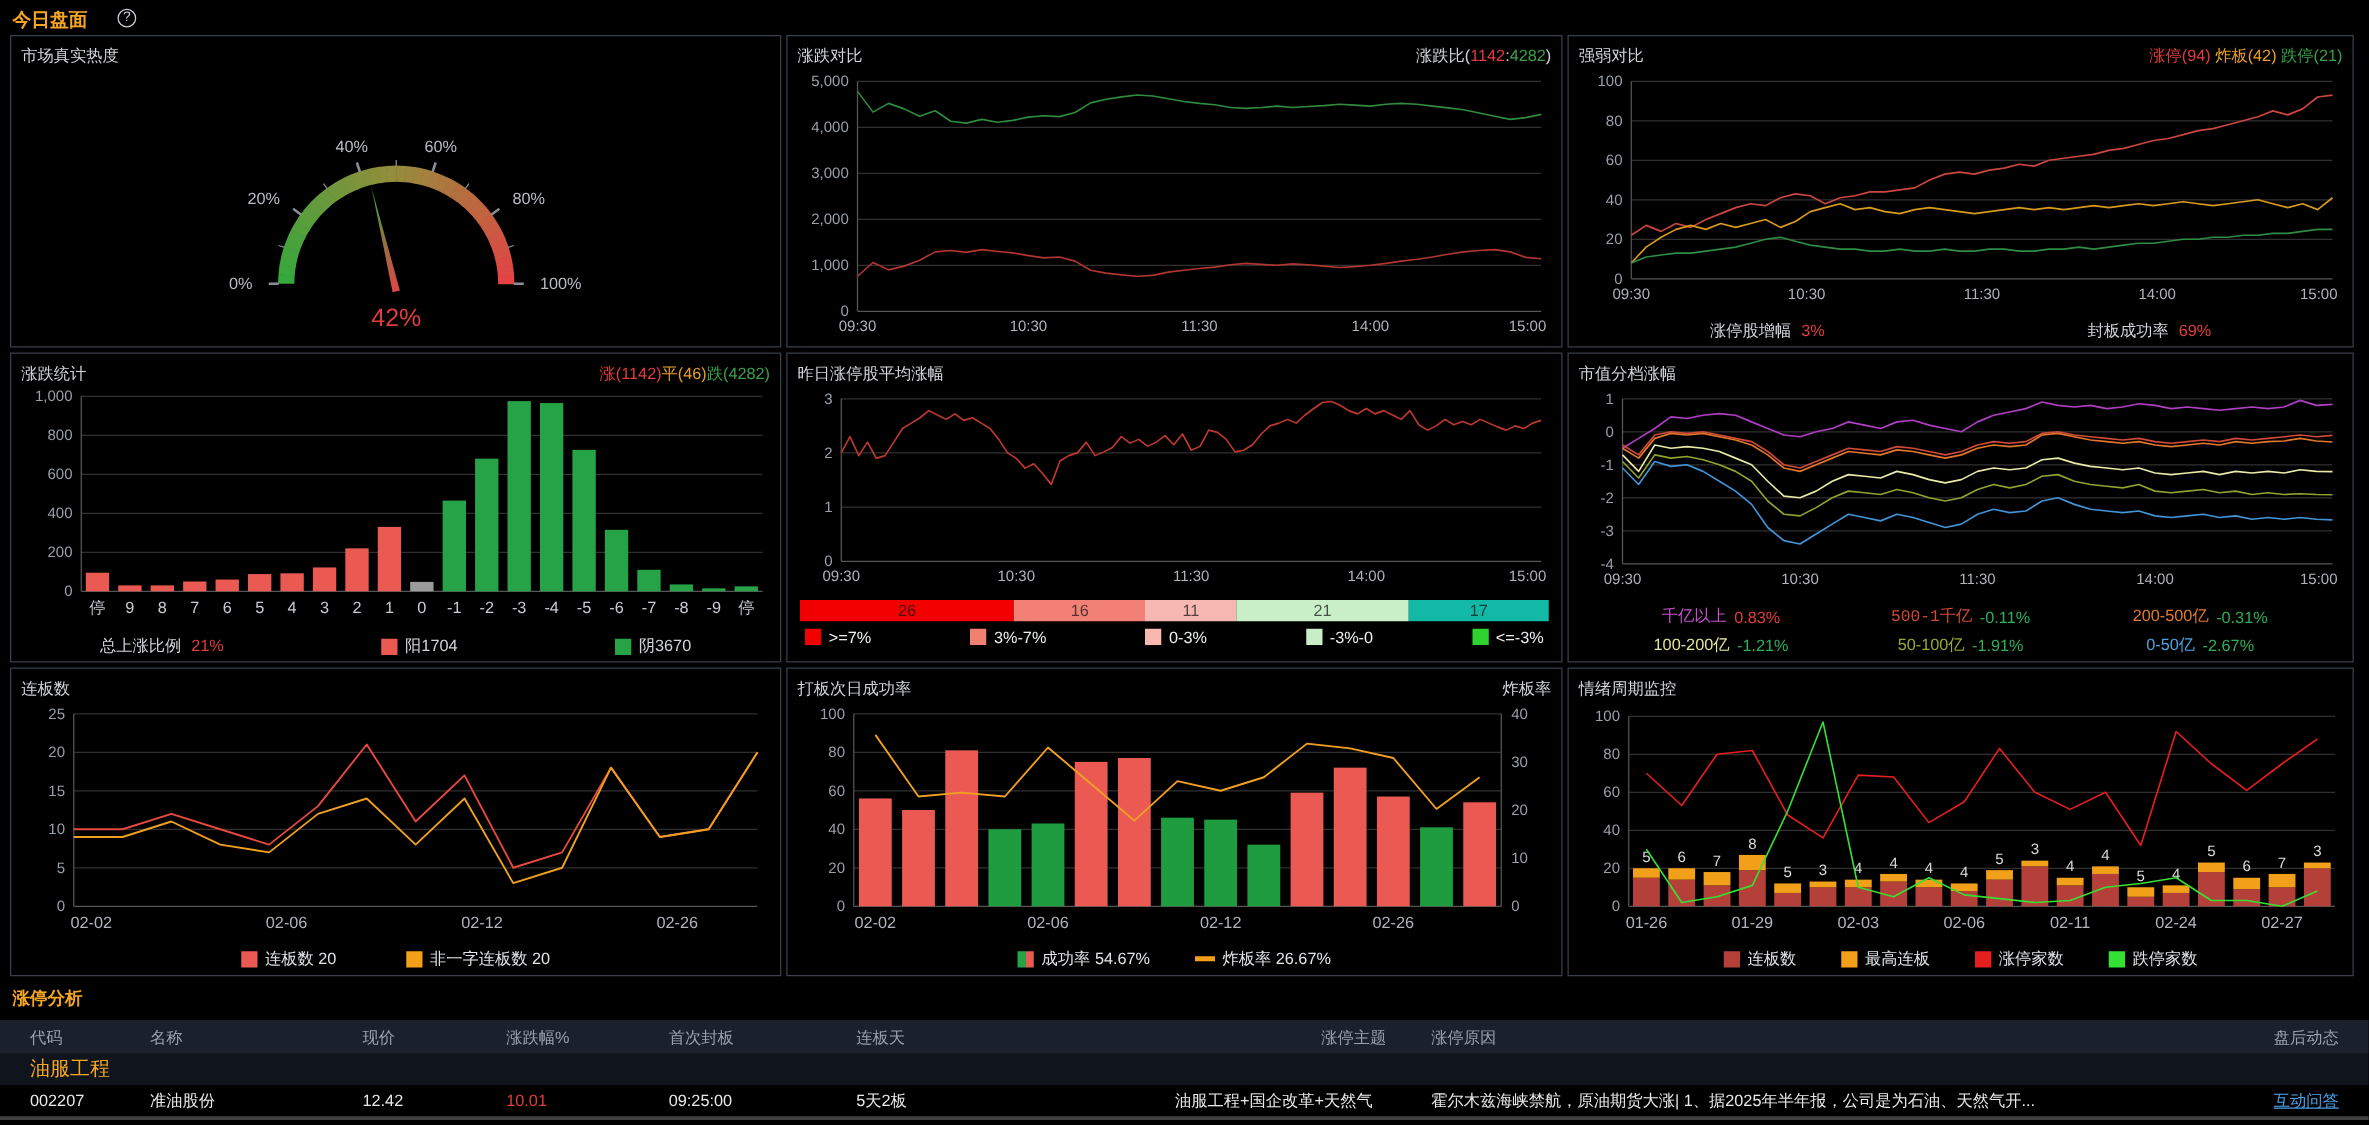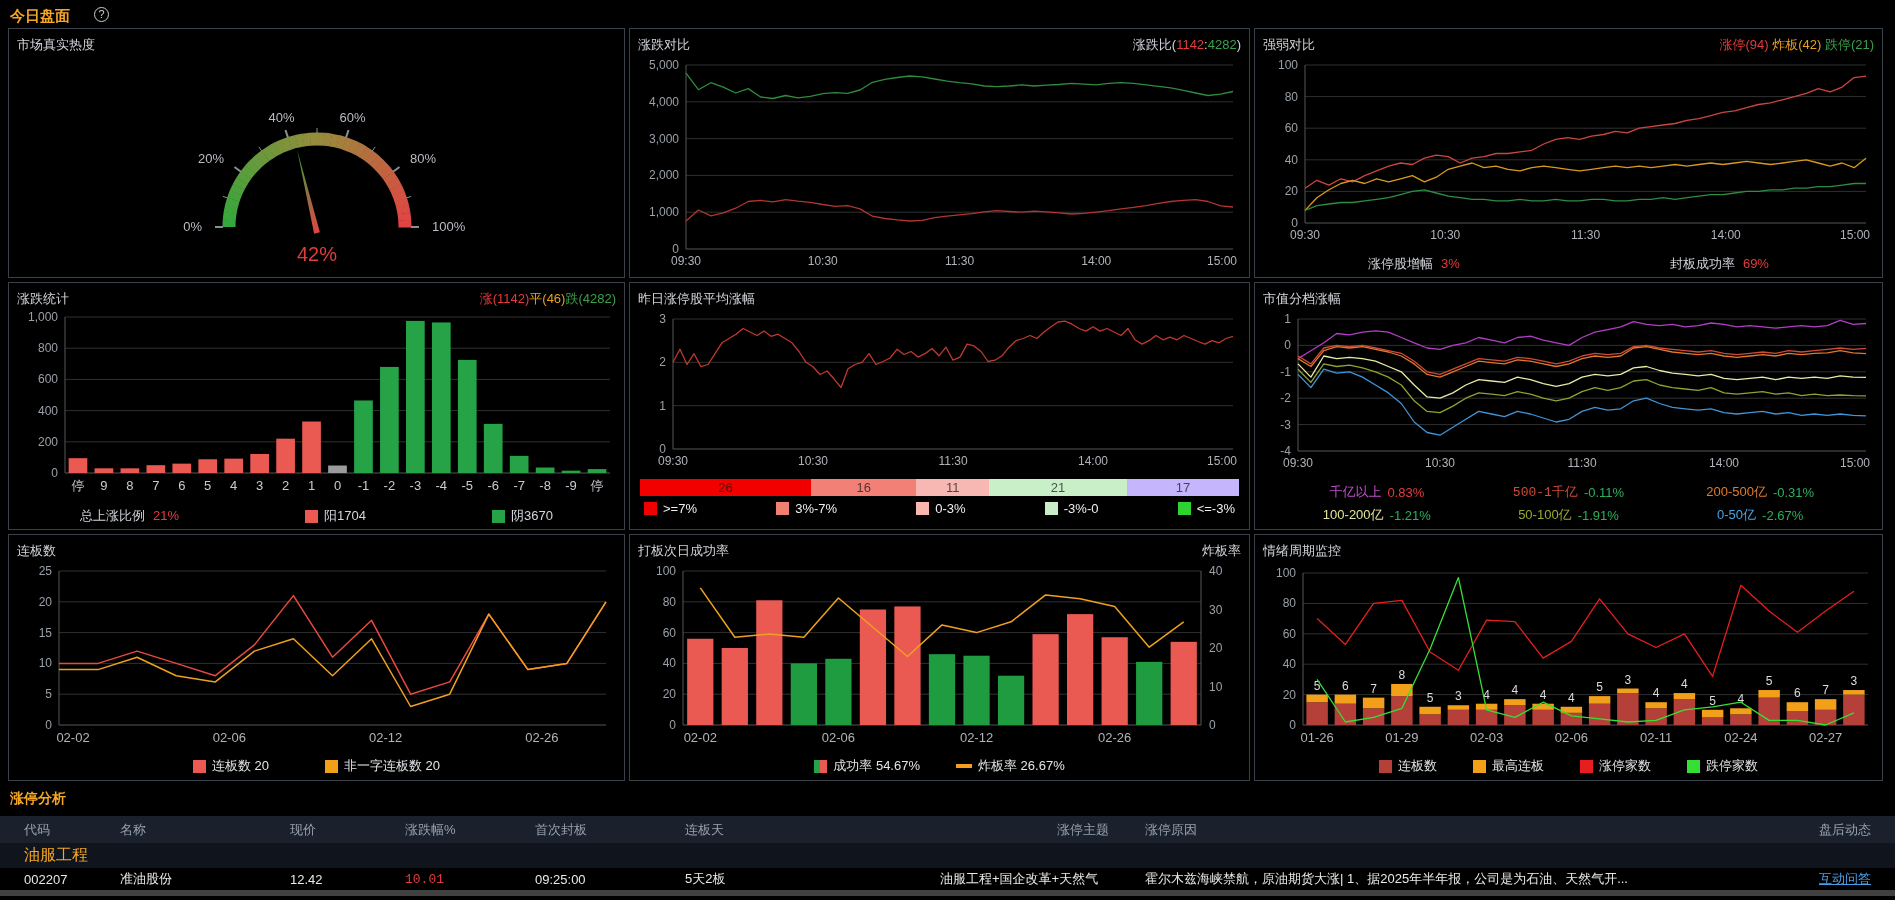--- a/index.html
+++ b/index.html
@@ -26,21 +26,21 @@
 #gain-strip{display:flex;height:17px;margin:2px 2px 0 2px}
 #gain-strip .seg{display:flex;align-items:center;justify-content:center;font-size:13px;color:rgba(20,20,20,.72)}
 #gain-legend{display:flex;justify-content:space-between;padding:0 6px;align-items:center;height:24px;font-size:13px;color:#eceef0}
 #cap-legend{display:grid;grid-template-columns:1fr 1fr 1fr;row-gap:5px;padding:4px 18px 0 18px;font-size:13px;text-align:center}
 #cap-legend .lg-item{justify-content:center}
 .tbl-section{margin-top:9px}
 .tbl-title{color:#f5a623;font-size:14px;font-weight:bold;margin:0 0 8px 10px}
 .t-row{display:grid;grid-template-columns:120px 170px 115px 130px 150px 165px 265px 640px 1fr;align-items:center;font-size:13px}
 .t-head{background:#1b212c;color:#97a1af;height:27px}
 .t-group{background:#10151d;color:#f5a623;height:25px;font-weight:normal;padding-left:24px;display:flex;align-items:center}
-.t-data{color:#e8e8e8;height:28px;border-bottom:6px solid #404040}
+.t-data{color:#e8e8e8;height:28px;border-bottom:3px solid #404040}
 .cl{text-align:left}.cc{}.cr{text-align:right}
 .t-row .first{padding-left:24px}
 .theme-pad{padding-left:90px}
 .head-theme{text-align:right;padding-right:6px}
 .reason-pad{padding-left:30px;white-space:nowrap;overflow:hidden}
 .link{color:#4aa0e8;text-decoration:underline;cursor:pointer}
 .pr24{padding-right:24px}
 svg text{font-family:"Liberation Sans",sans-serif}
 </style>
 </head>
@@ -291,21 +291,21 @@
         <text x="315" y="156" fill="#b0b4ba" font-size="12" text-anchor="middle">11:30</text>
         <text x="455" y="156" fill="#b0b4ba" font-size="12" text-anchor="middle">14:00</text>
         <text x="599" y="156" fill="#b0b4ba" font-size="12" text-anchor="end">15:00</text>
         <polyline points="35.0,53.3 42.0,40.3 49.0,55.5 56.0,44.7 63.0,57.7 70.0,55.5 77.0,44.7 84.0,33.8 91.0,29.5 98.0,25.2 105.0,19.5 112.0,23.0 119.0,26.5 126.0,22.1 133.0,27.3 140.0,25.2 147.0,29.5 154.0,33.8 161.0,42.5 168.0,53.3 175.0,57.7 182.0,65.5 189.0,62.0 196.0,69.8 203.0,78.5 210.0,59.8 217.0,55.5 224.0,53.3 231.0,44.7 238.0,55.5 245.0,52.5 252.0,49.0 259.0,40.3 266.0,45.5 273.0,42.5 280.0,48.1 287.0,44.7 294.0,39.5 301.0,46.8 308.0,38.2 315.0,51.2 322.0,48.1 329.0,35.1 336.0,36.9 343.0,42.5 350.0,52.5 357.0,51.2 364.0,46.8 371.0,38.2 378.0,31.7 385.0,29.5 392.0,26.5 399.0,29.5 406.0,23.0 413.0,17.8 420.0,13.0 427.0,12.2 434.0,15.2 441.0,19.5 448.0,22.1 455.0,17.8 462.0,22.1 469.0,19.5 476.0,23.0 483.0,26.5 490.0,19.5 497.0,30.8 504.0,35.1 511.0,31.7 518.0,26.5 525.0,30.8 532.0,28.2 539.0,30.8 546.0,26.5 553.0,29.5 560.0,32.5 567.0,35.1 574.0,31.7 581.0,33.8 588.0,29.5 595.0,27.3" fill="none" stroke="#c0392f" stroke-width="1.3" stroke-linejoin="round"></polyline>
       </svg>
     <div id="gain-strip">
         <span class="seg" style="flex-grow: 26; flex-basis: 0px; background: rgb(242, 0, 0);">26</span>
         <span class="seg" style="flex-grow: 16; flex-basis: 0px; background: rgb(242, 128, 118);">16</span>
         <span class="seg" style="flex-grow: 11; flex-basis: 0px; background: rgb(247, 183, 178);">11</span>
         <span class="seg" style="flex-grow: 21; flex-basis: 0px; background: rgb(201, 239, 201);">21</span>
-        <span class="seg" style="flex-grow: 17; flex-basis: 0px; background: #c4b5fd;">17</span>
+        <span class="seg" style="flex-grow: 17; flex-basis: 0px; background: #14b8a6;">17</span>
       </div>
     <div id="gain-legend">
         <span class="lg-item">
           <span class="sw" style="background: rgb(242, 0, 0);"></span>
           <span>&gt;=7%</span>
         </span>
         <span class="lg-item">
           <span class="sw" style="background: rgb(240, 128, 112);"></span>
           <span>3%-7%</span>
         </span>
@@ -598,20 +598,20 @@
       <div class="cc">连板天</div>
       <div class="cr head-theme">涨停主题</div>
       <div class="cl reason-pad">涨停原因</div>
       <div class="cr pr24">盘后动态</div>
     </div>
   <div class="t-group" id="tbl-group">油服工程</div>
   <div class="t-row t-data" id="tbl-row0">
       <div class="cl first">002207</div>
       <div class="cl">准油股份</div>
       <div class="cc">12.42</div>
-      <div class="cc" style="color: rgb(226, 60, 60); font-family: Liberation Mono, monospace;">10.01</div>
+      <div class="cc" style="color: rgb(226, 60, 60);">10.01</div>
       <div class="cc">09:25:00</div>
       <div class="cc">5天2板</div>
       <div class="cl theme-pad">油服工程+国企改革+天然气</div>
       <div class="cl reason-pad">霍尔木兹海峡禁航，原油期货大涨| 1、据2025年半年报，公司是为石油、天然气开...</div>
       <div class="cr pr24"><span class="link">互动问答</span></div>
     </div>
 </div>
 
 </body></html>

